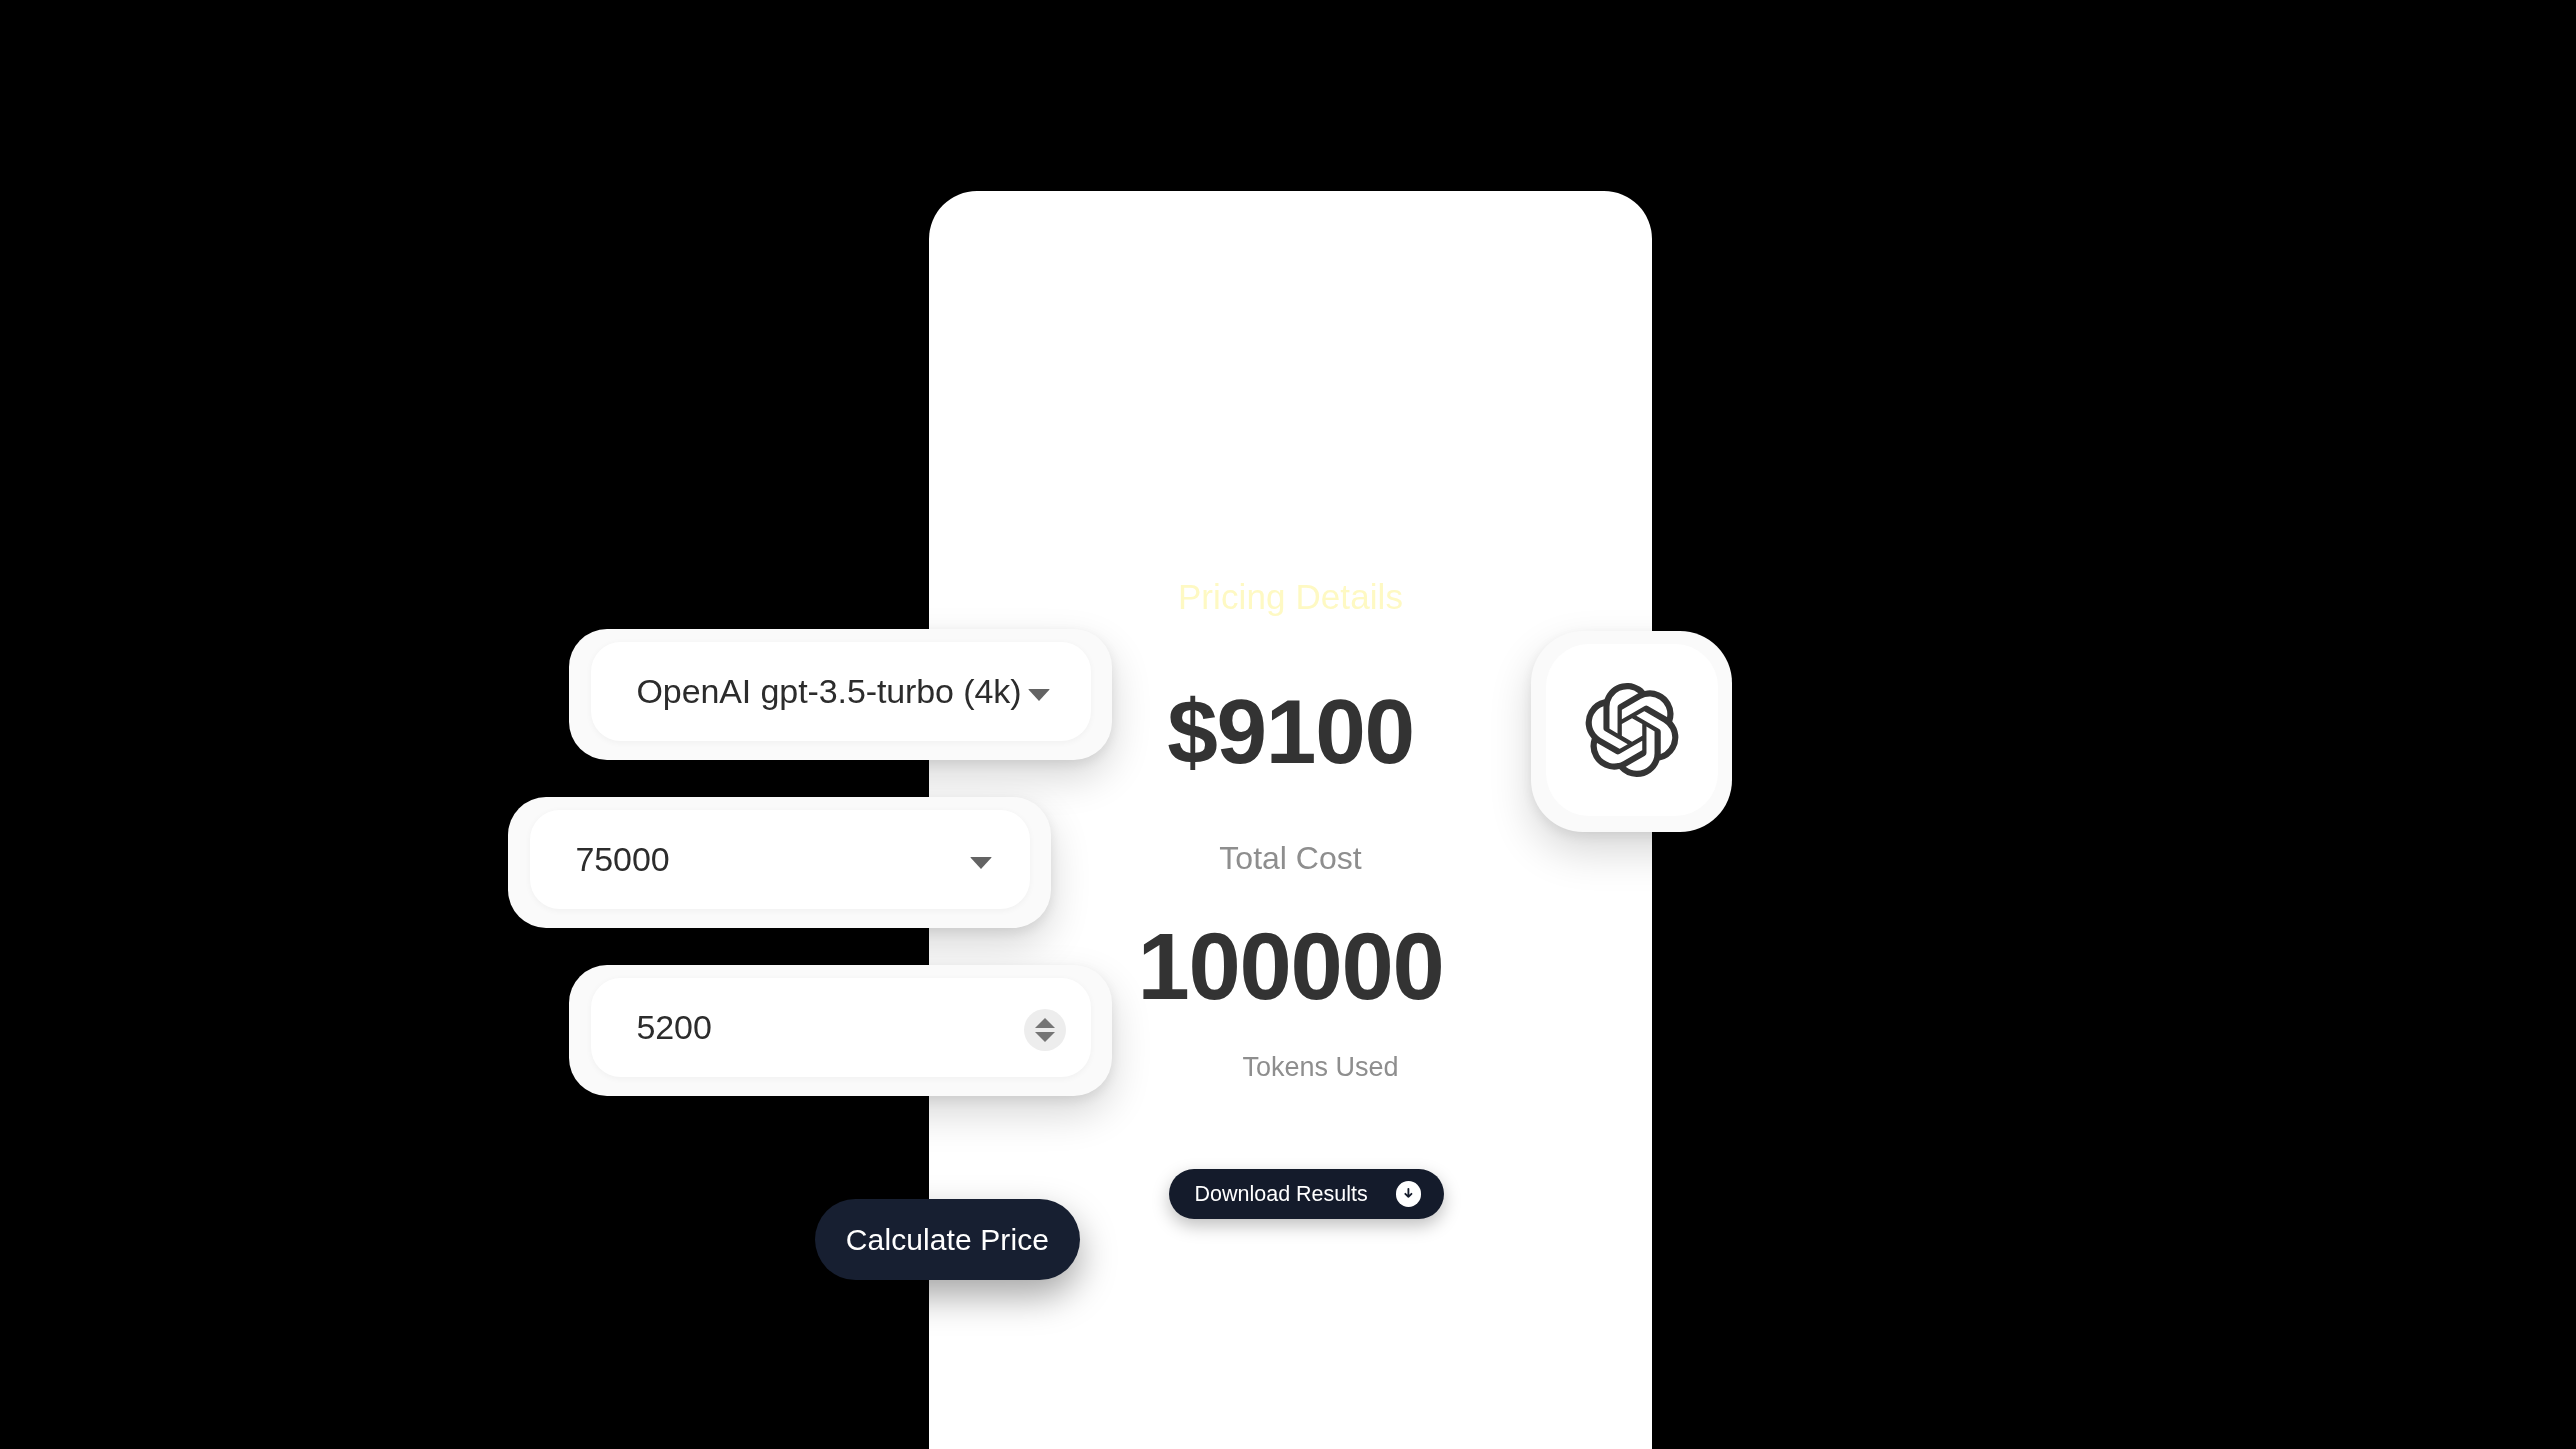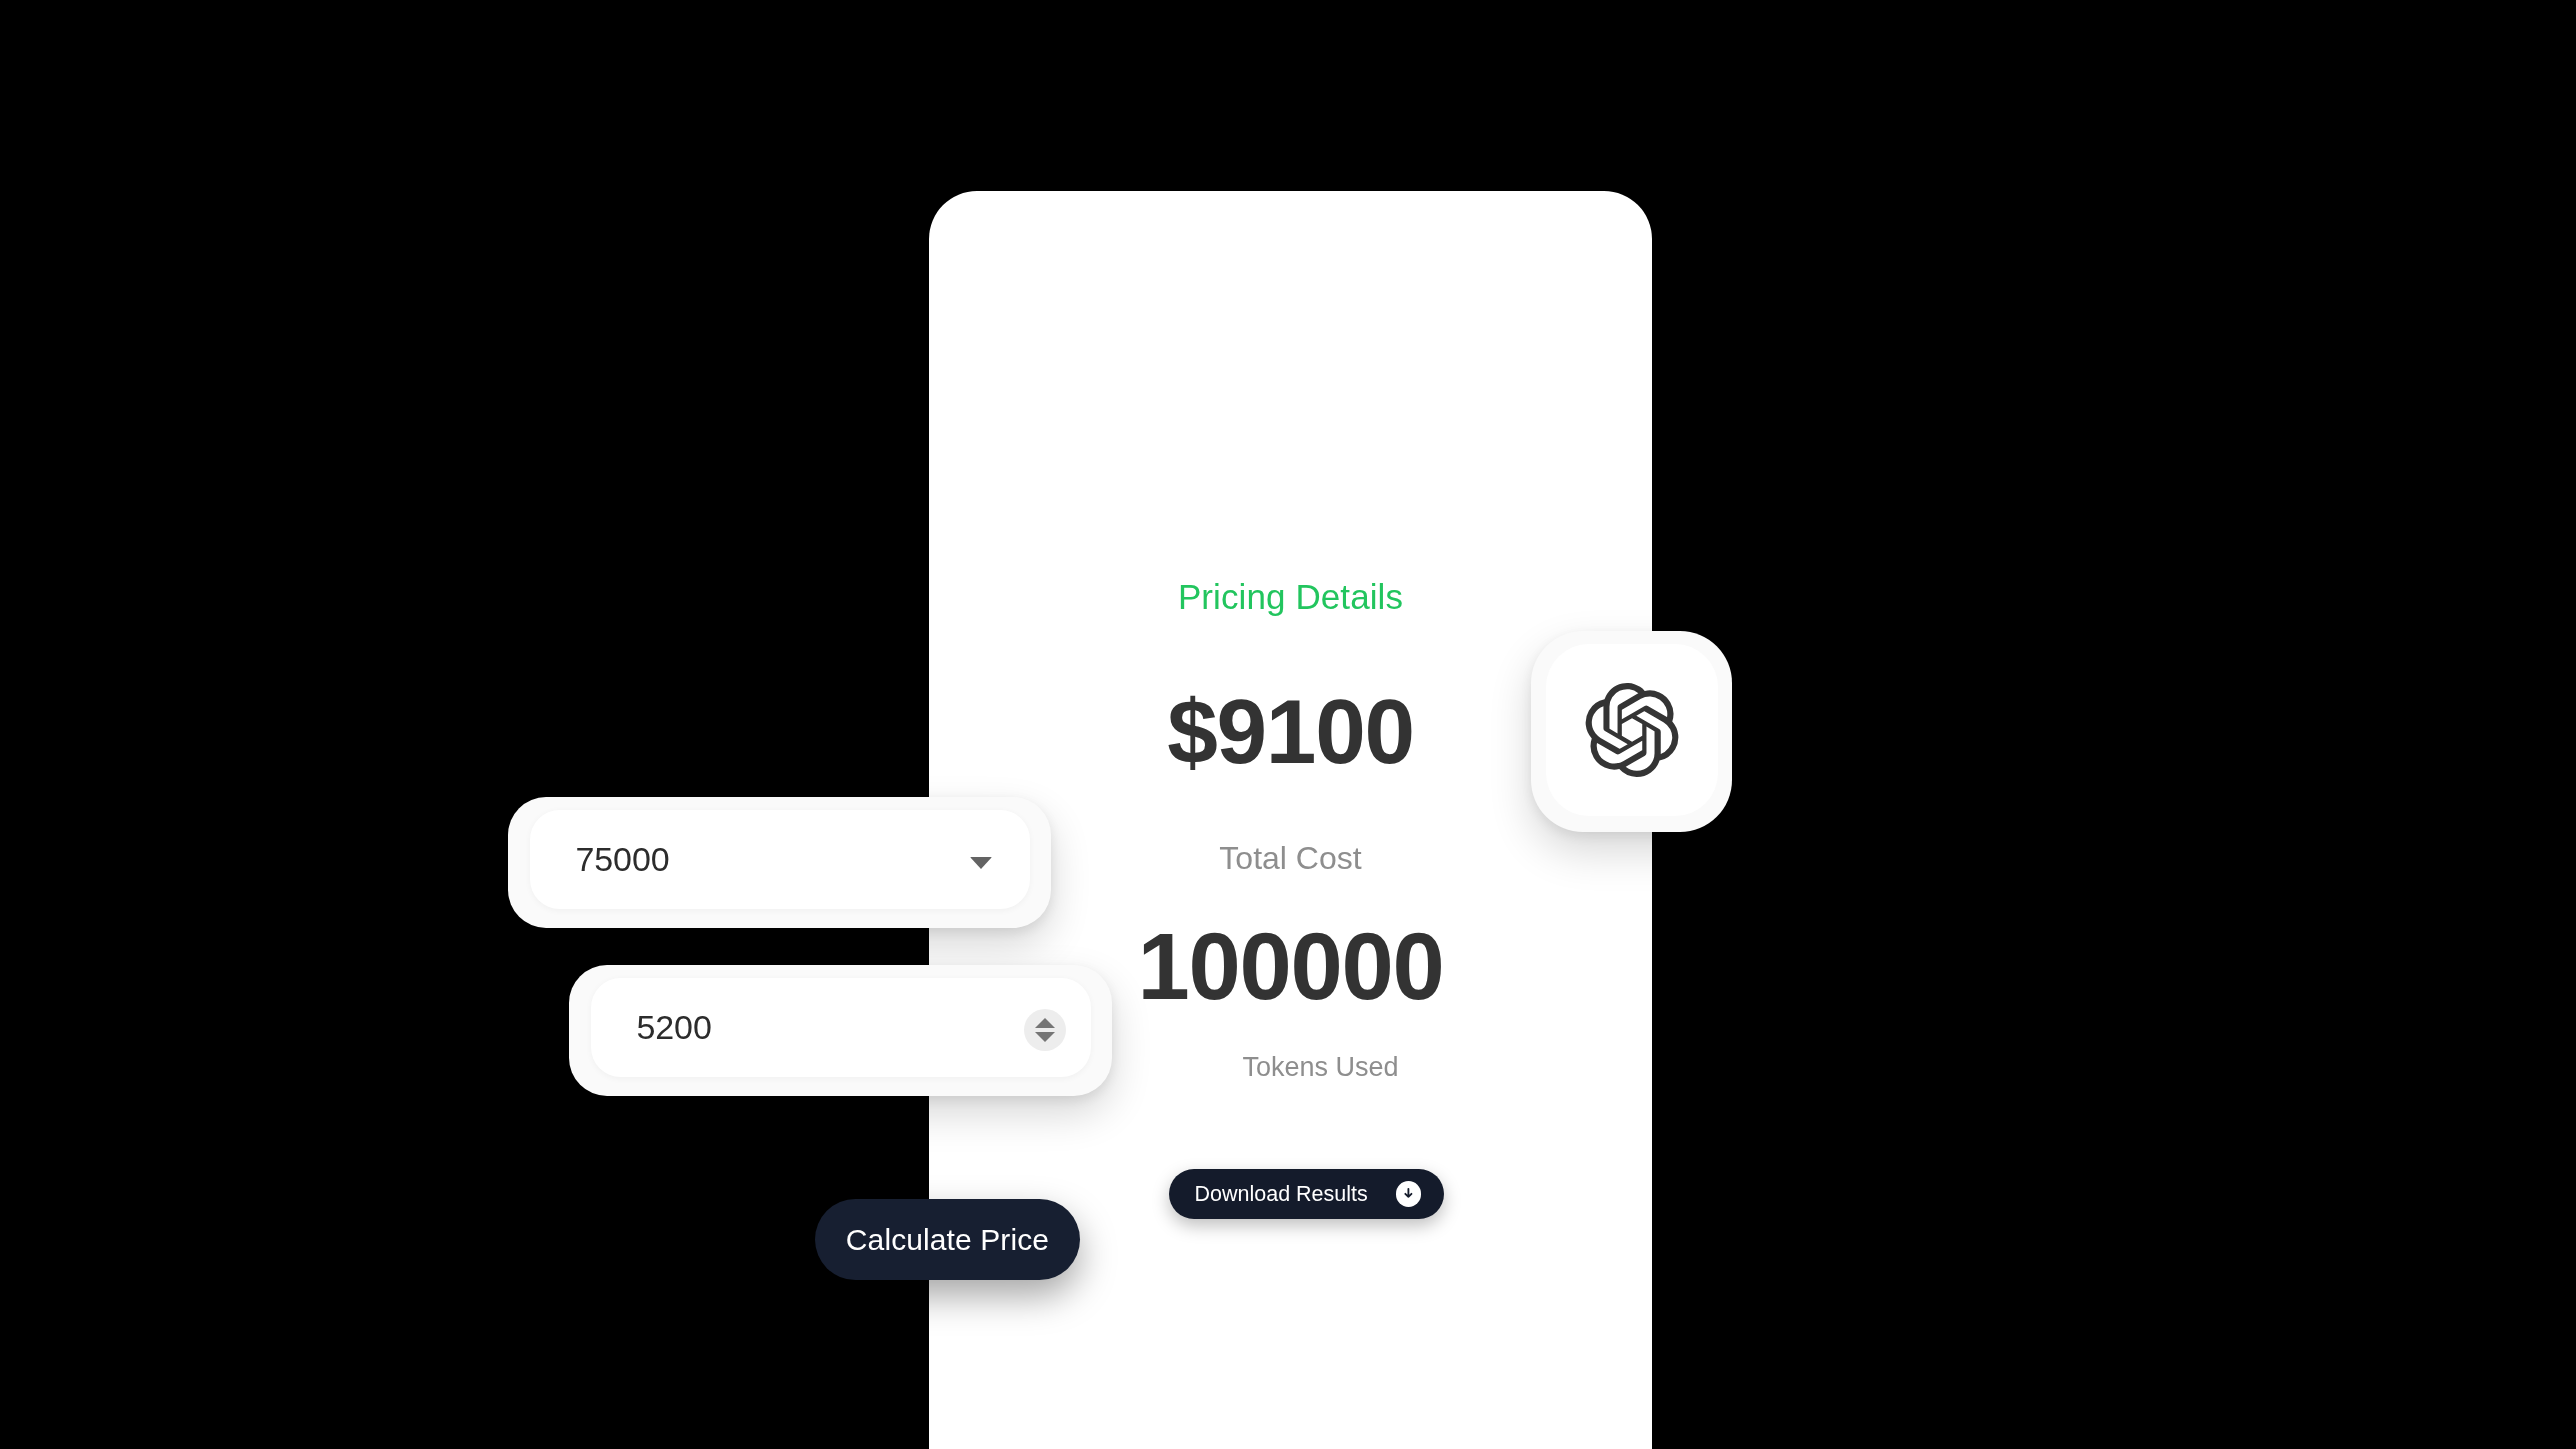--- a/index.html
+++ b/index.html
@@ -133,21 +133,21 @@
   
   .pricing {
     position: absolute;
     left: 929px;
     top: 577px;
     width: 723px;
     text-align: center;
   }
   #pricing-title {
     font-size: 35px;
-    color: #22c55e;
+    color: #fef9c3;
     letter-spacing: 0.1px;
     margin: 0;
     font-weight: 400;
   }
   #total-cost-value {
     position: absolute;
     left: 929px;
     top: 686px;
     width: 723px;
     text-align: center;
@@ -247,20 +247,26 @@
 
   <div class="pricing">
     <div id="pricing-title">Pricing Details</div>
   </div>
 
   <div id="total-cost-value">$9100</div>
   <div id="total-cost-label">Total Cost</div>
   <div id="tokens-value">100000</div>
   <div id="tokens-label">Tokens Used</div>
 
+  <div class="field-card" id="field-model">
+    <div class="field-inner">
+      <span class="field-value">OpenAI gpt-3.5-turbo (4k)</span>
+    </div>
+    <span class="caret"></span>
+  </div>
 
   <div class="field-card" id="field-tokens">
     <div class="field-inner">
       <span class="field-value">75000</span>
     </div>
     <span class="caret"></span>
   </div>
 
   <div class="field-card" id="field-rate">
     <div class="field-inner">

